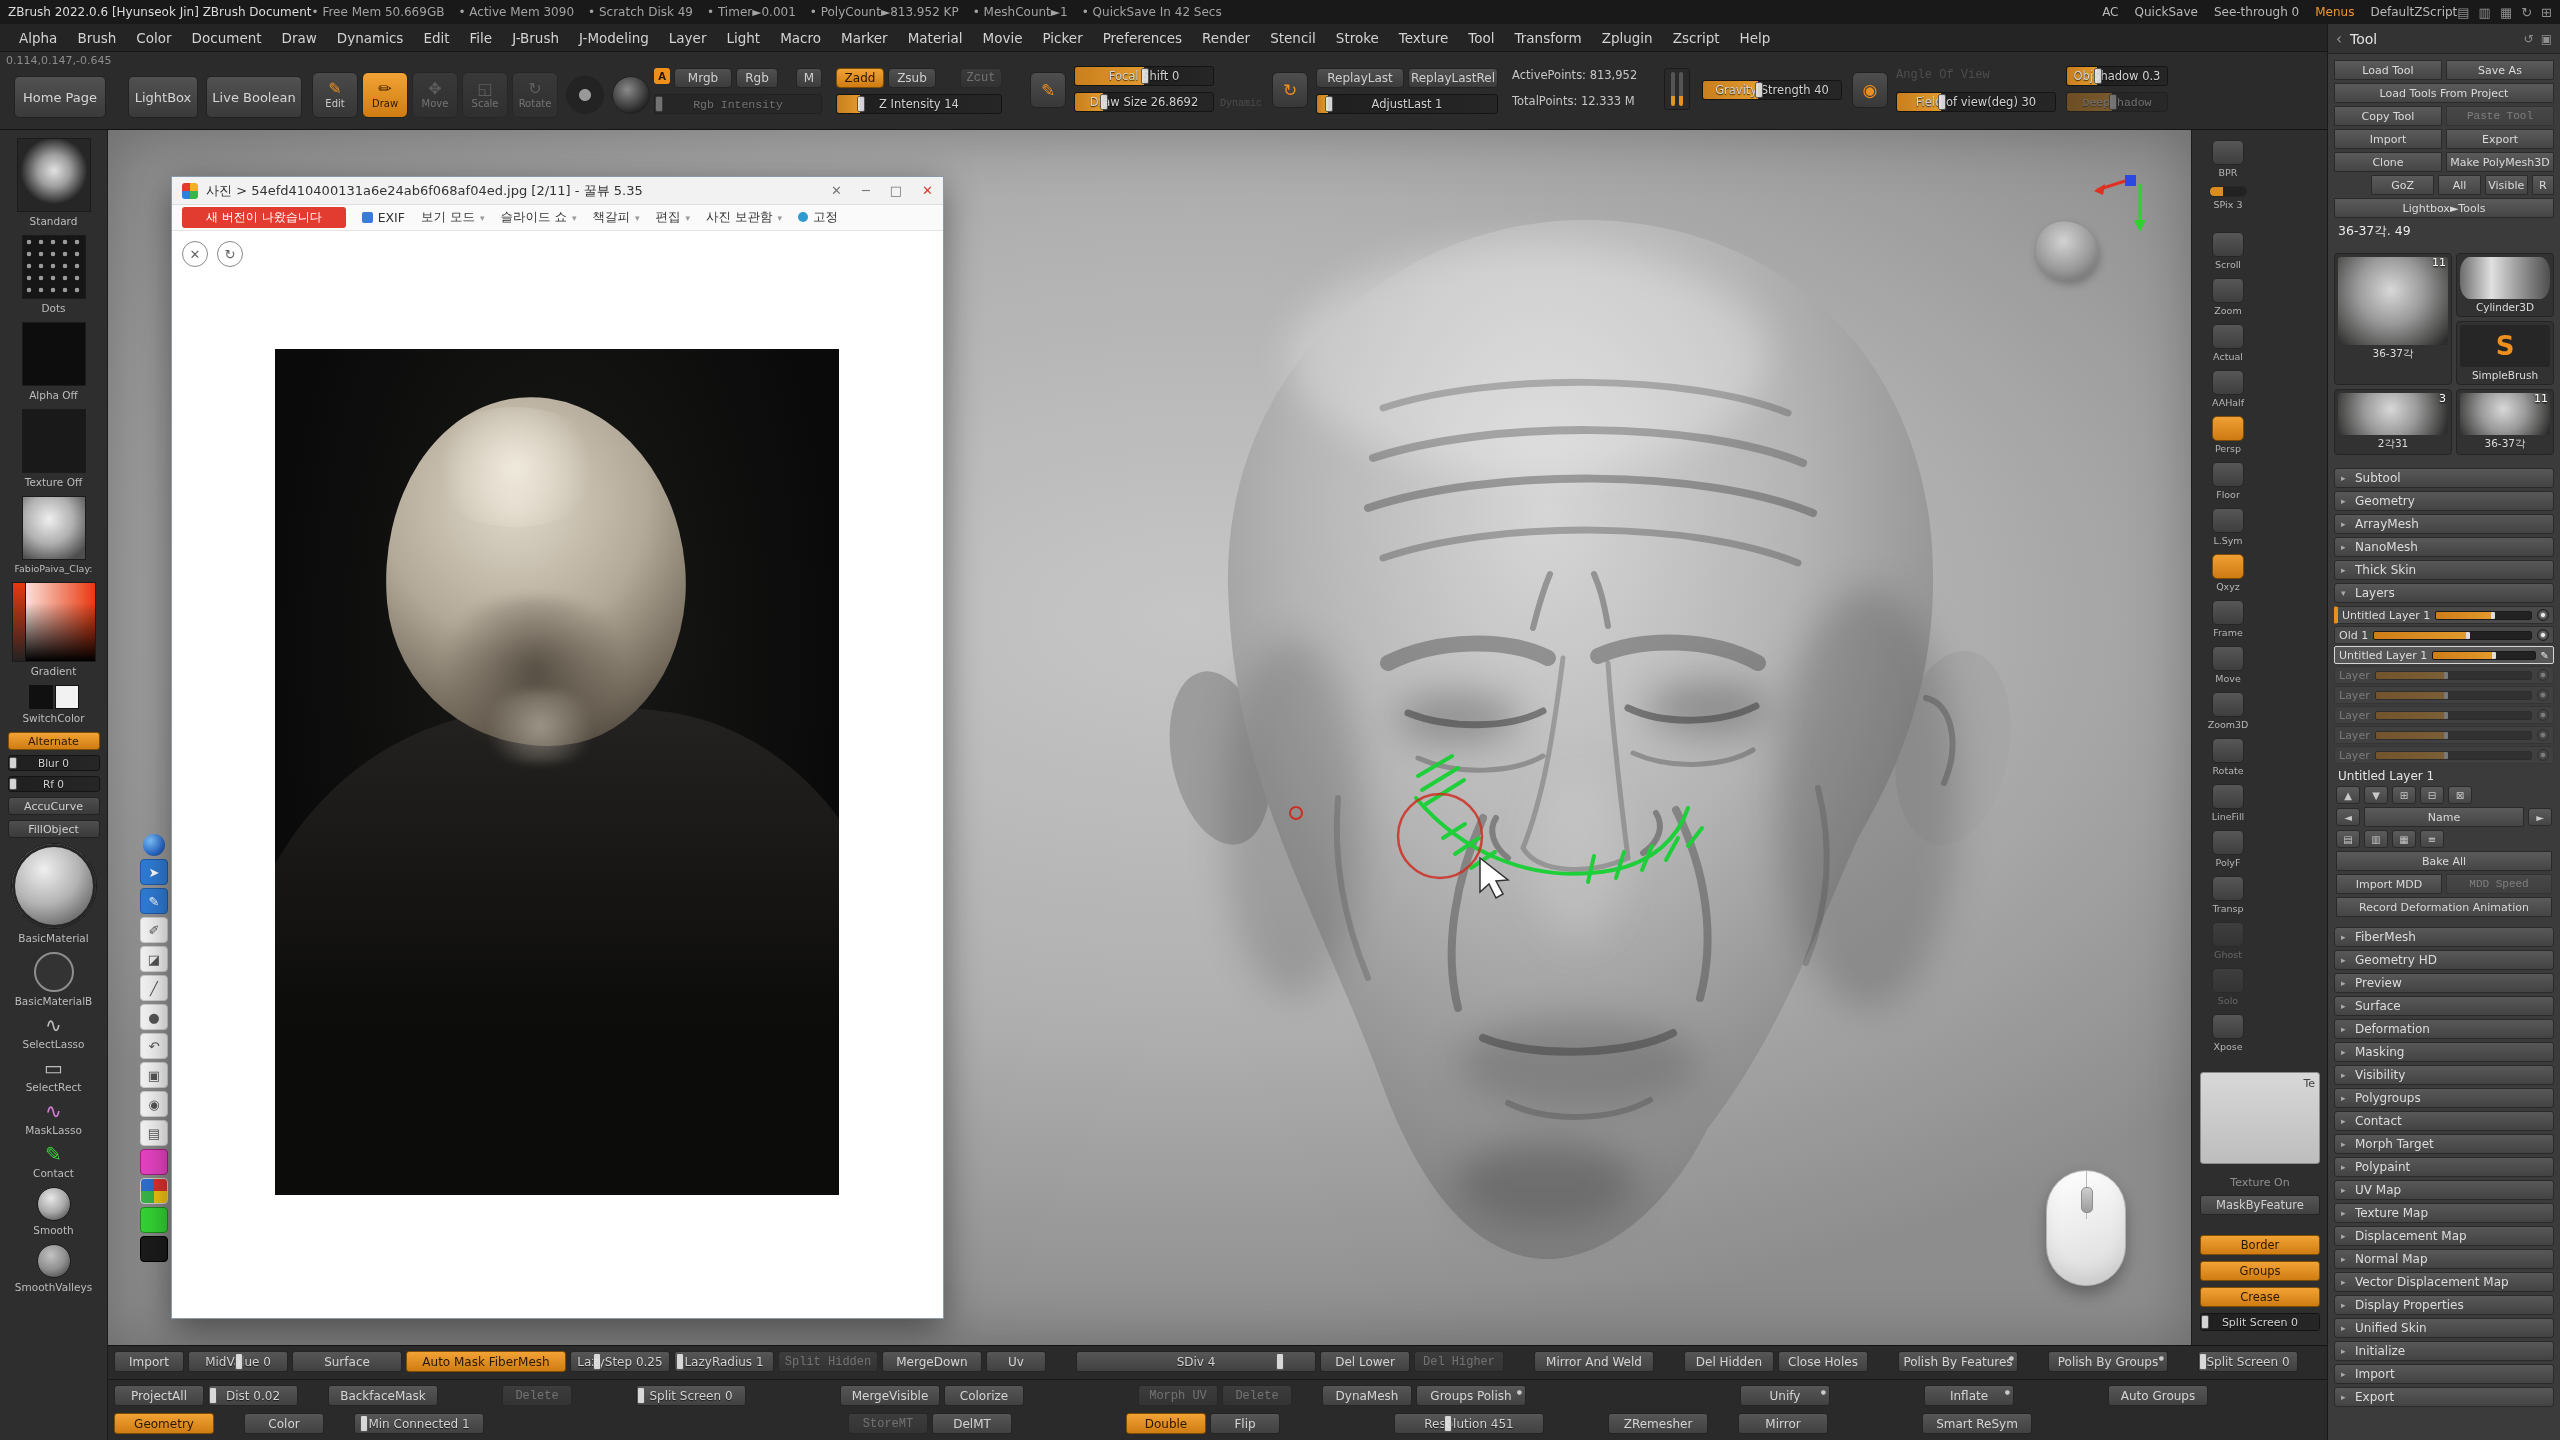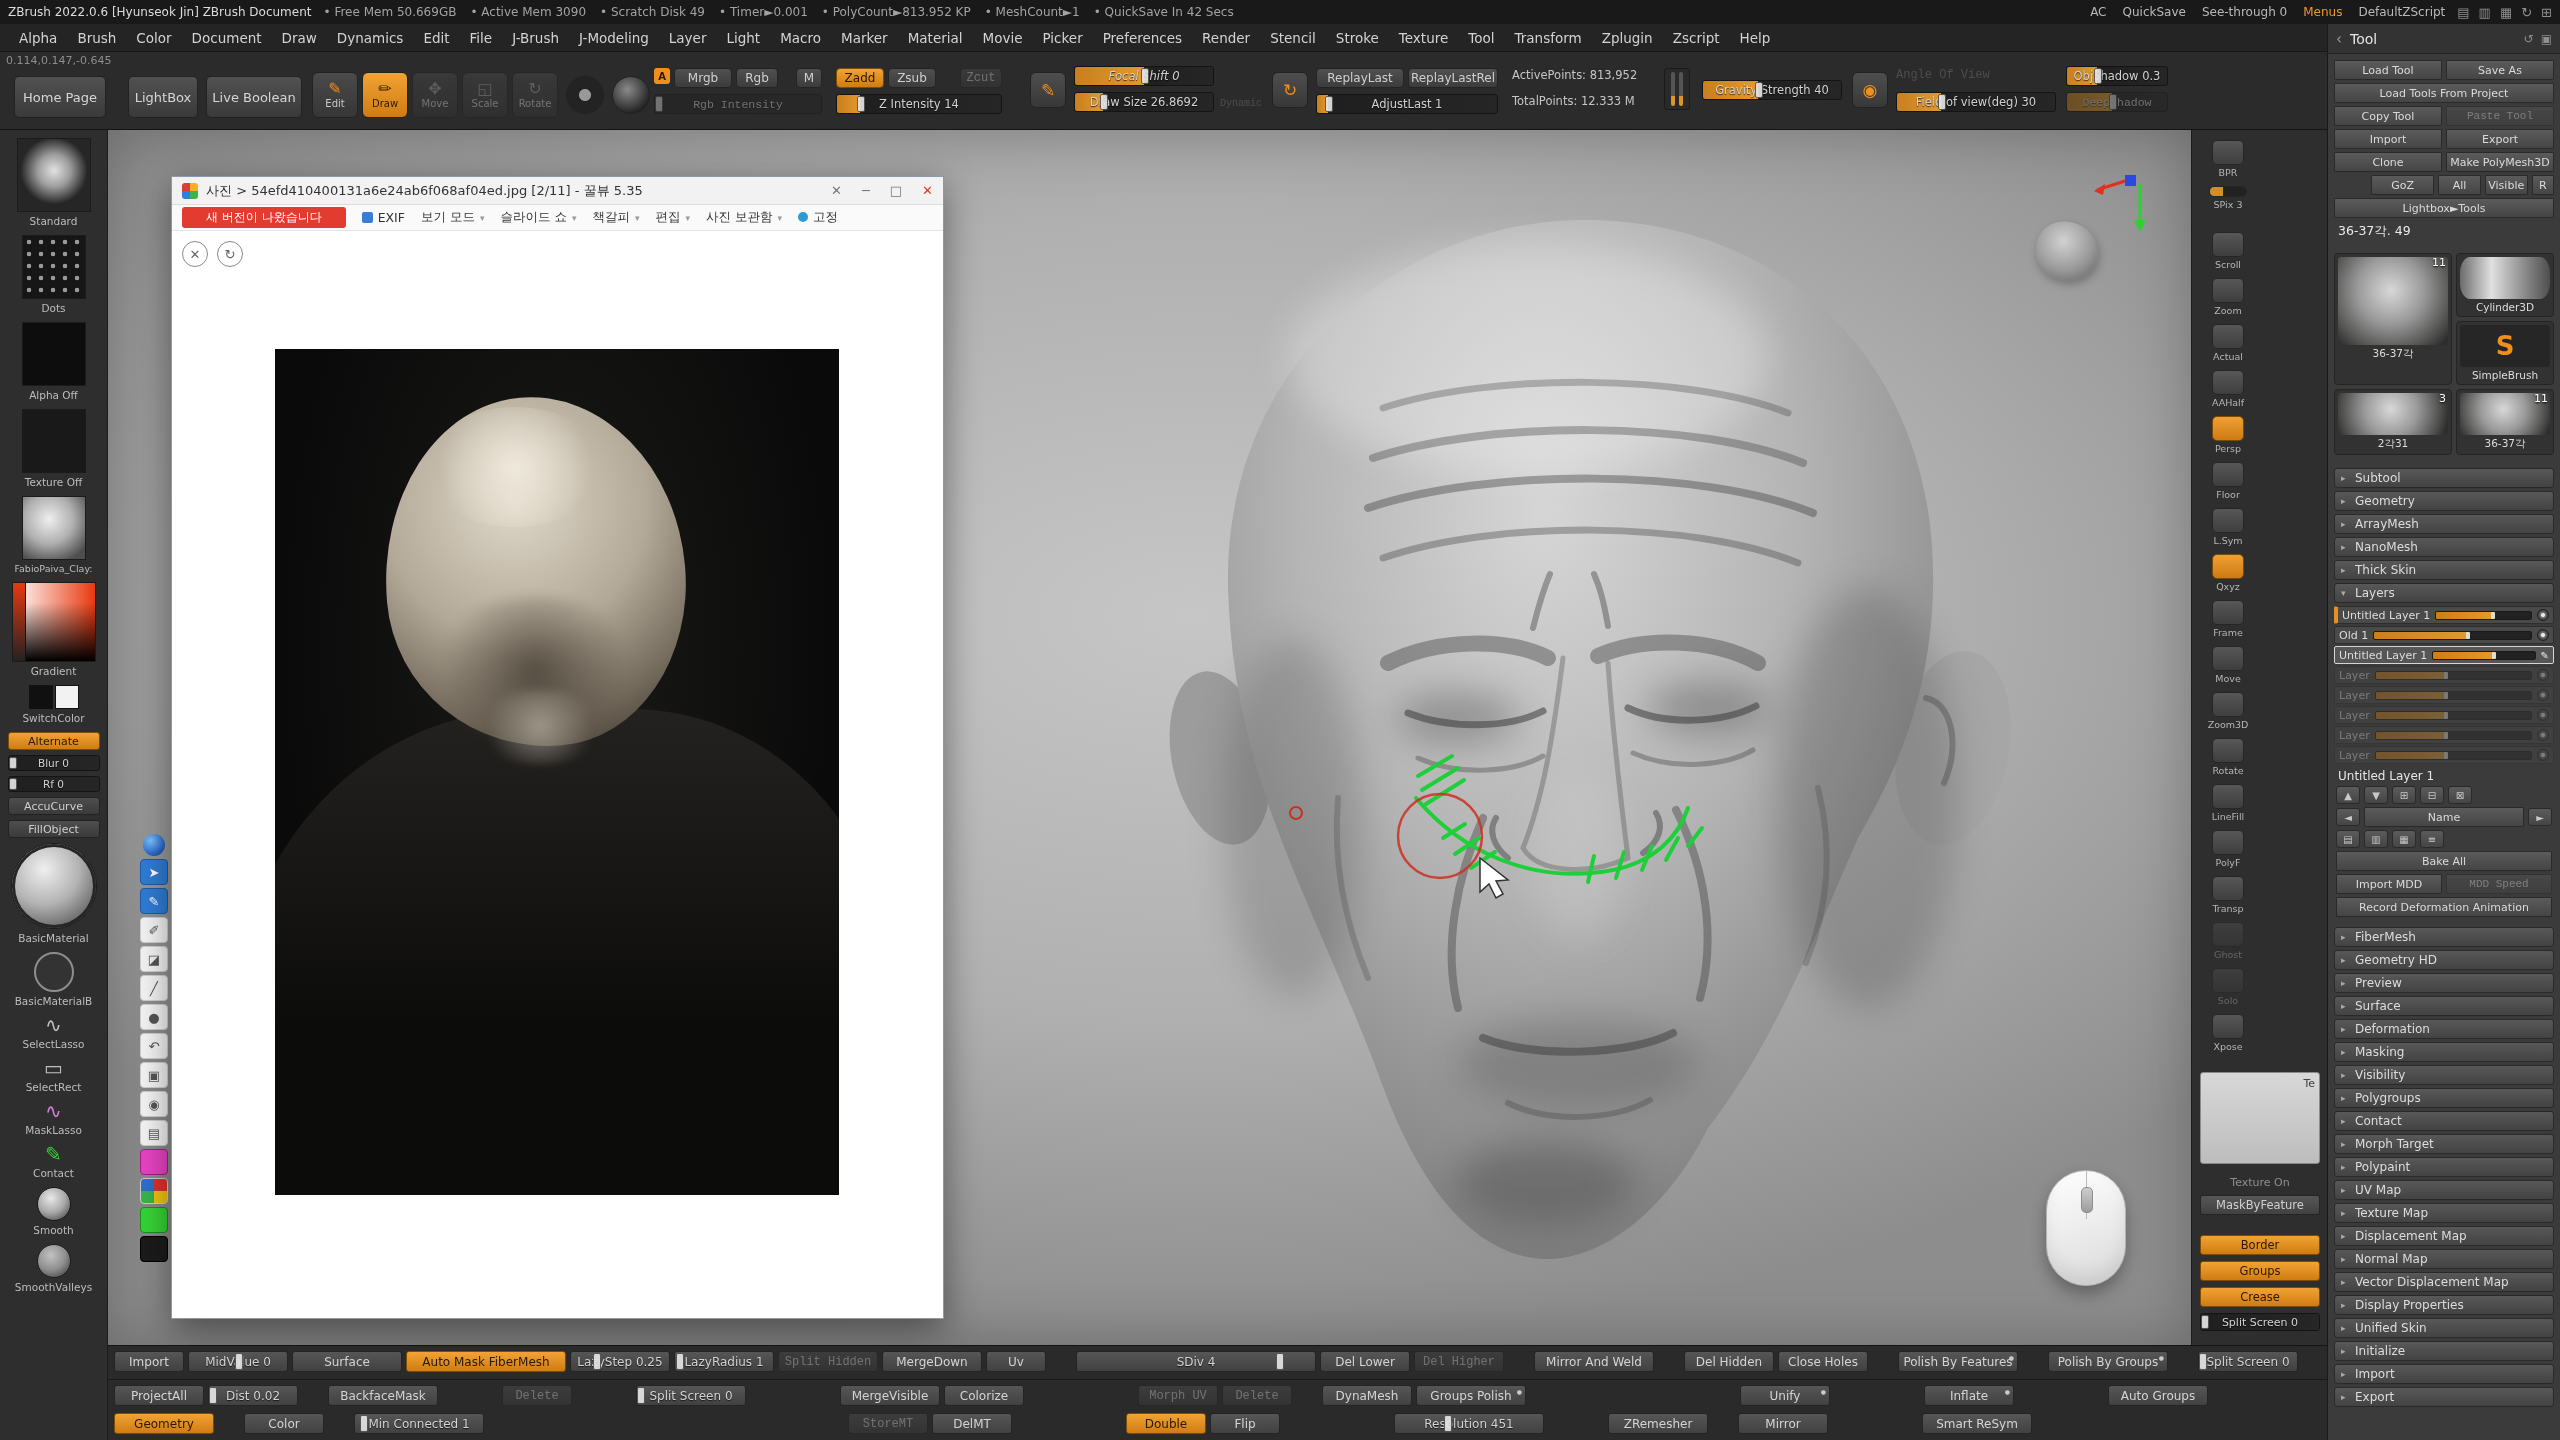--- a/index.html
+++ b/index.html
@@ -1,20 +1,20 @@
 <!DOCTYPE html>
 <html><head>
 <meta charset="utf-8">
 <style>
 *{margin:0;padding:0;box-sizing:border-box;font-family:"DejaVu Sans","Liberation Sans",sans-serif;}
 html,body{width:2560px;height:1440px;overflow:hidden;background:#1c1c1c;}
 #app{position:relative;width:2560px;height:1440px;background:#2b2b2b;color:#ccc;overflow:hidden;}
 
 
-#titlebar{position:absolute;left:0;top:0;width:2560px;height:24px;background:#191919;display:flex;align-items:center;gap:12px;padding:0 8px;font-size:12px;color:#b5b5b5;}
+#titlebar{position:absolute;left:0;top:0;width:2560px;height:24px;background:#191919;display:flex;align-items:center;padding:0 8px;font-size:12px;color:#b5b5b5;}
 #titlebar .app-title{color:#dcdcdc;white-space:nowrap;}
 #tb-stats{display:flex;gap:14px;color:#a3a3a3;white-space:nowrap;}
 .tbstat{white-space:nowrap;}
 #tb-right{margin-left:auto;display:flex;gap:16px;align-items:center;}
 .tbr{white-space:nowrap;color:#b9b9b9;}
 .tbr.on{color:#f0962e;}
 #tb-icons{display:flex;gap:9px;color:#8f8f8f;font-size:13px;}
 .tbic{cursor:default;}
 
 
@@ -292,21 +292,21 @@
     <div class="slider dim" style="position: absolute; left: 654px; top: 42px; width: 168px; --fill: 0%;" data-name="rgb-intensity-slider">Rgb Intensity</div>
 
     <div class="sbtn on" style="left:836px;top:16px;width:48px;height:20px;" data-name="zadd-button">Zadd</div>
     <div class="sbtn" style="left:888px;top:16px;width:48px;height:20px;" data-name="zsub-button">Zsub</div>
     <div class="sbtn dim" style="left:960px;top:16px;width:42px;height:20px;" data-name="zcut-button">Zcut</div>
     <div class="slider" style="position: absolute; left: 836px; top: 42px; width: 166px; --fill: 14%;" data-name="z-intensity-slider">Z Intensity 14</div>
 
     <div class="ichip" style="left:1030px;top:20px;" data-name="draw-size-icon">
         <span data-name="draw-size-glyph">✎</span>
       </div>
-    <div class="slider" style="position: absolute; left: 1074px; top: 14px; width: 140px; font-style: italic; --fill: 50%;" data-name="focal-shift-slider">Focal Shift 0</div>
+    <div class="slider" style="position: absolute; left: 1074px; top: 14px; width: 140px; --fill: 50%;" data-name="focal-shift-slider">Focal Shift 0</div>
     <div class="slider" style="position: absolute; left: 1074px; top: 40px; width: 140px; --fill: 20%;" data-name="draw-size-slider">Draw Size 26.8692</div>
     <div class="stext dim" style="left:1220px;top:46px;font-size:10px;" data-name="dynamic-toggle">Dynamic</div>
 
     <div class="ichip" style="left:1272px;top:20px;" data-name="replay-icon">
         <span data-name="replay-glyph">↻</span>
       </div>
     <div class="sbtn" style="left:1316px;top:16px;width:88px;height:20px;" data-name="replay-last-button">ReplayLast</div>
     <div class="sbtn" style="left:1408px;top:16px;width:90px;height:20px;" data-name="replay-last-rel-button">ReplayLastRel</div>
     <div class="slider" style="position: absolute; left: 1316px; top: 42px; width: 182px; --fill: 6%;" data-name="adjust-last-slider">AdjustLast 1</div>
 

